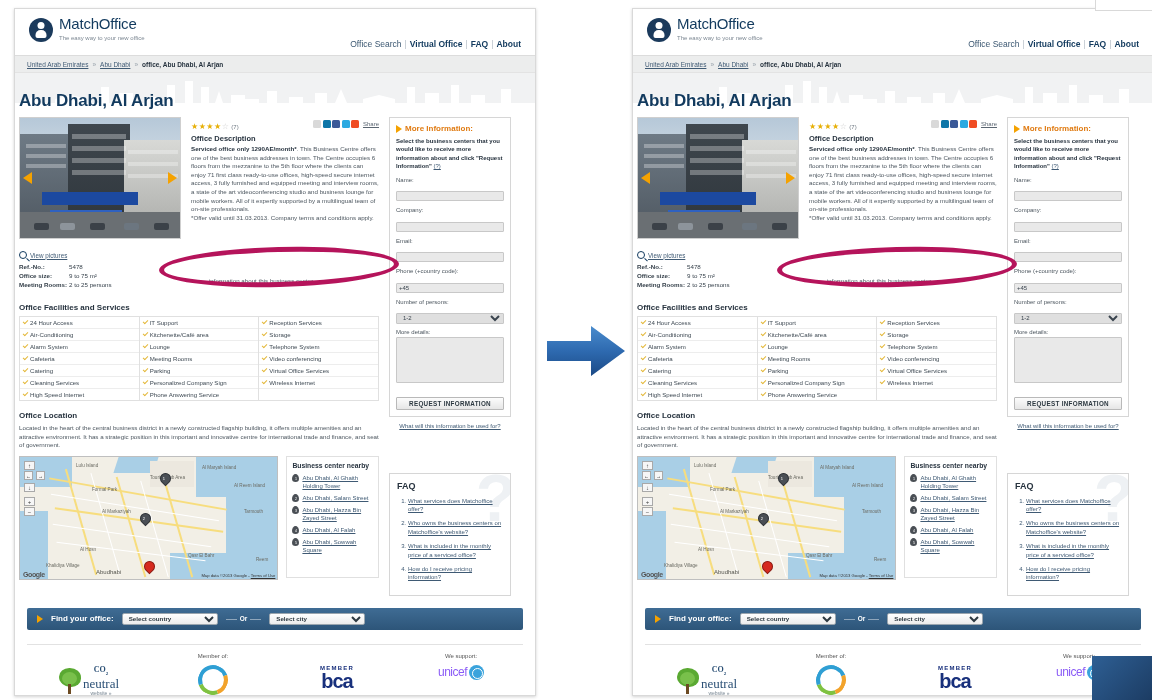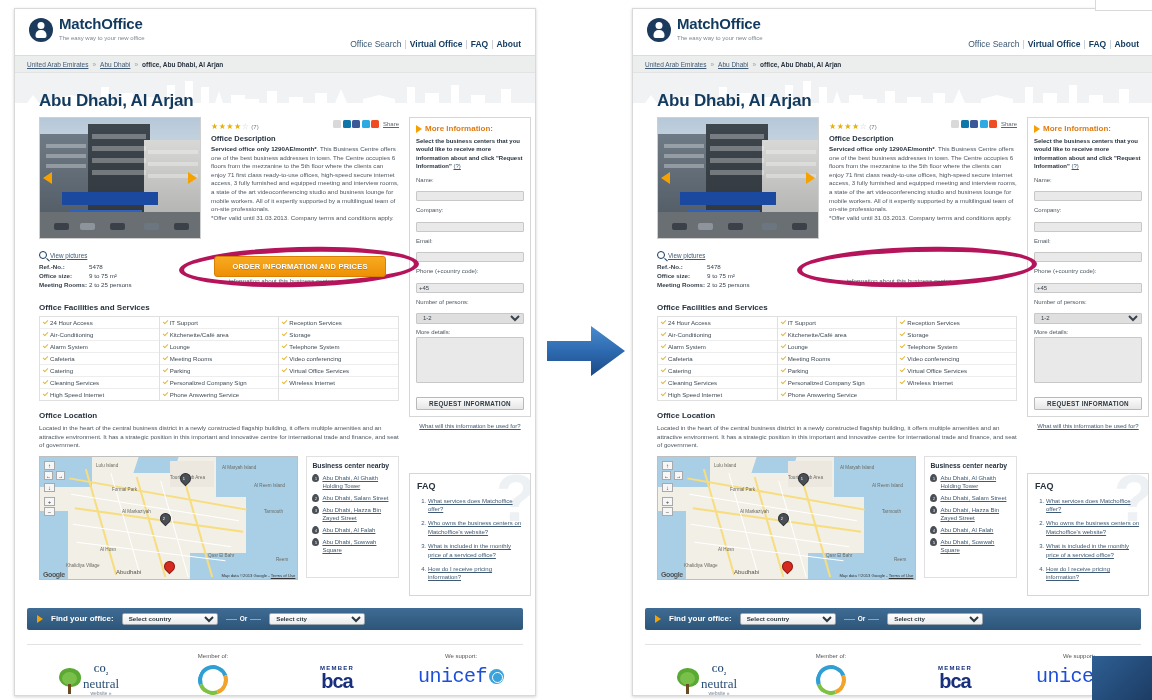--- a/index.html
+++ b/index.html
@@ -31,42 +31,42 @@
     position:relative;flex:none;
   }
   .logo-mark:before{
     content:"";position:absolute;left:50%;top:4px;transform:translateX(-50%);
     width:7px;height:7px;border-radius:50%;background:#fff;
   }
   .logo-mark:after{
     content:"";position:absolute;left:50%;top:12px;transform:translateX(-50%);
     width:11px;height:8px;border-radius:5px 5px 2px 2px;background:#fff;
   }
-  .logo-text .lt1{font-size:15px;font-weight:bold;color:#123a5e;letter-spacing:-.2px;line-height:14px;}
+  .logo-text .lt1{font-size:15px;font-weight:normal;color:#123a5e;letter-spacing:-.2px;line-height:14px;}
   .logo-text .lt2{font-size:6px;color:#7d8893;line-height:10px;margin-top:2px;}
   .topnav{position:absolute;right:14px;top:30px;font-size:8.5px;color:#123a5e;font-weight:bold;}
   .topnav span.sep{color:#b7bfc7;font-weight:normal;margin:0 3px;}
   .topnav a{color:#123a5e;text-decoration:none;}
   .topnav a.light{font-weight:normal;color:#3c5872;}
 
   
   .crumbband{
     height:18px;background:#eceded;border-top:1px solid #dcdcdc;border-bottom:1px solid #e3e3e3;
     font-size:6.5px;color:#4a5560;padding:5px 0 0 12px;box-sizing:border-box;
   }
   .crumbband a{color:#3f5a74;text-decoration:underline;}
   .crumbband .arrow{color:#9aa3ac;margin:0 4px;}
   .crumbband .cur{font-weight:bold;color:#27333f;}
 
   
   .skyline{height:40px;background:#f3f4f5;position:relative;overflow:hidden;}
   .skyline svg{position:absolute;left:0;bottom:0;}
 
   
-  .body{padding:0 24px;position:relative;}
+  .body{padding:0 4px;position:relative;}
   .h1{
     font-size:17px;font-weight:bold;color:#123a5e;
     margin:-22px 0 6px 0;position:relative;z-index:3;letter-spacing:-.2px;
   }
   .cols{display:flex;gap:10px;align-items:flex-start;}
   .colmain{width:360px;}
   .colside{width:122px;}
 
   
   .photorow{display:flex;gap:10px;}
@@ -270,21 +270,21 @@
   .co2txt .c{font-size:5px;color:#7a8894;line-height:7px;}
   .gwlogo{display:flex;flex-direction:column;align-items:center;}
   .gwring{
     width:22px;height:22px;border-radius:50%;
     border:4px solid #2f9fd4;border-right-color:#f2a32b;border-bottom-color:#7fc241;
     transform:rotate(25deg);
   }
   .bca .m{font-size:6px;font-weight:bold;color:#18307c;letter-spacing:1.2px;line-height:7px;}
   .bca .b{font-size:20px;font-weight:bold;color:#18307c;letter-spacing:-1px;line-height:18px;}
   .unicef{display:flex;align-items:center;justify-content:center;gap:2px;}
-  .unicef .t{font-size:20px;color:#1d4ed8;letter-spacing:-.5px;font-family:Liberation Mono, monospace;}
+  .unicef .t{font-size:12px;color:#8b5cf6;letter-spacing:-.5px;}
   .unicef .globe{width:15px;height:15px;border-radius:50%;background:#3aa3dc;position:relative;}
   .unicef .globe:after{content:"";position:absolute;left:3px;top:3px;width:9px;height:9px;border-radius:50%;border:1.5px solid #fff;}
 
   
   .bigarrow{position:absolute;left:545px;top:322px;width:82px;height:58px;}
 
   
   .clipshape{
     position:absolute;right:0;bottom:0;width:60px;height:44px;
     background:linear-gradient(135deg,#2e5f94,#1c3c63);
@@ -373,21 +373,20 @@
                   <span class="sharetxt">Share</span>
                 </div>
               </div>
               <h3>Office Description</h3>
               <p><b>Serviced office only 1290AE/month*</b><span>. This Business Centre offers one of the best business addresses in town. The Centre occupies 6 floors from the mezzanine to the 5th floor where the clients can enjoy 71 first class ready-to-use offices, high-speed secure internet access, 3 fully furnished and equipped meeting and interview rooms, a state of the art videoconferencing studio and business lounge for mobile workers. All of it expertly supported by a multilingual team of on-site professionals.</span><br><span>*Offer valid until 31.03.2013. Company terms and conditions apply.</span></p>
             </div>
           </div>
 
           <div class="ctawrap">
             <div class="ellipse"></div>
-            <div class="ctabtn">ORDER INFORMATION AND PRICES</div>
             <div class="ctahint">information about this business center.</div>
             <div style="position:absolute;left:0;top:0;width:140px;">
               <div class="viewpics">
                 <span class="mag"></span>
                 <span>View pictures</span>
               </div>
               <div class="metatab">
                 <div>
                     <span class="k">Ref.-No.:</span>
                     <span>5478</span>

